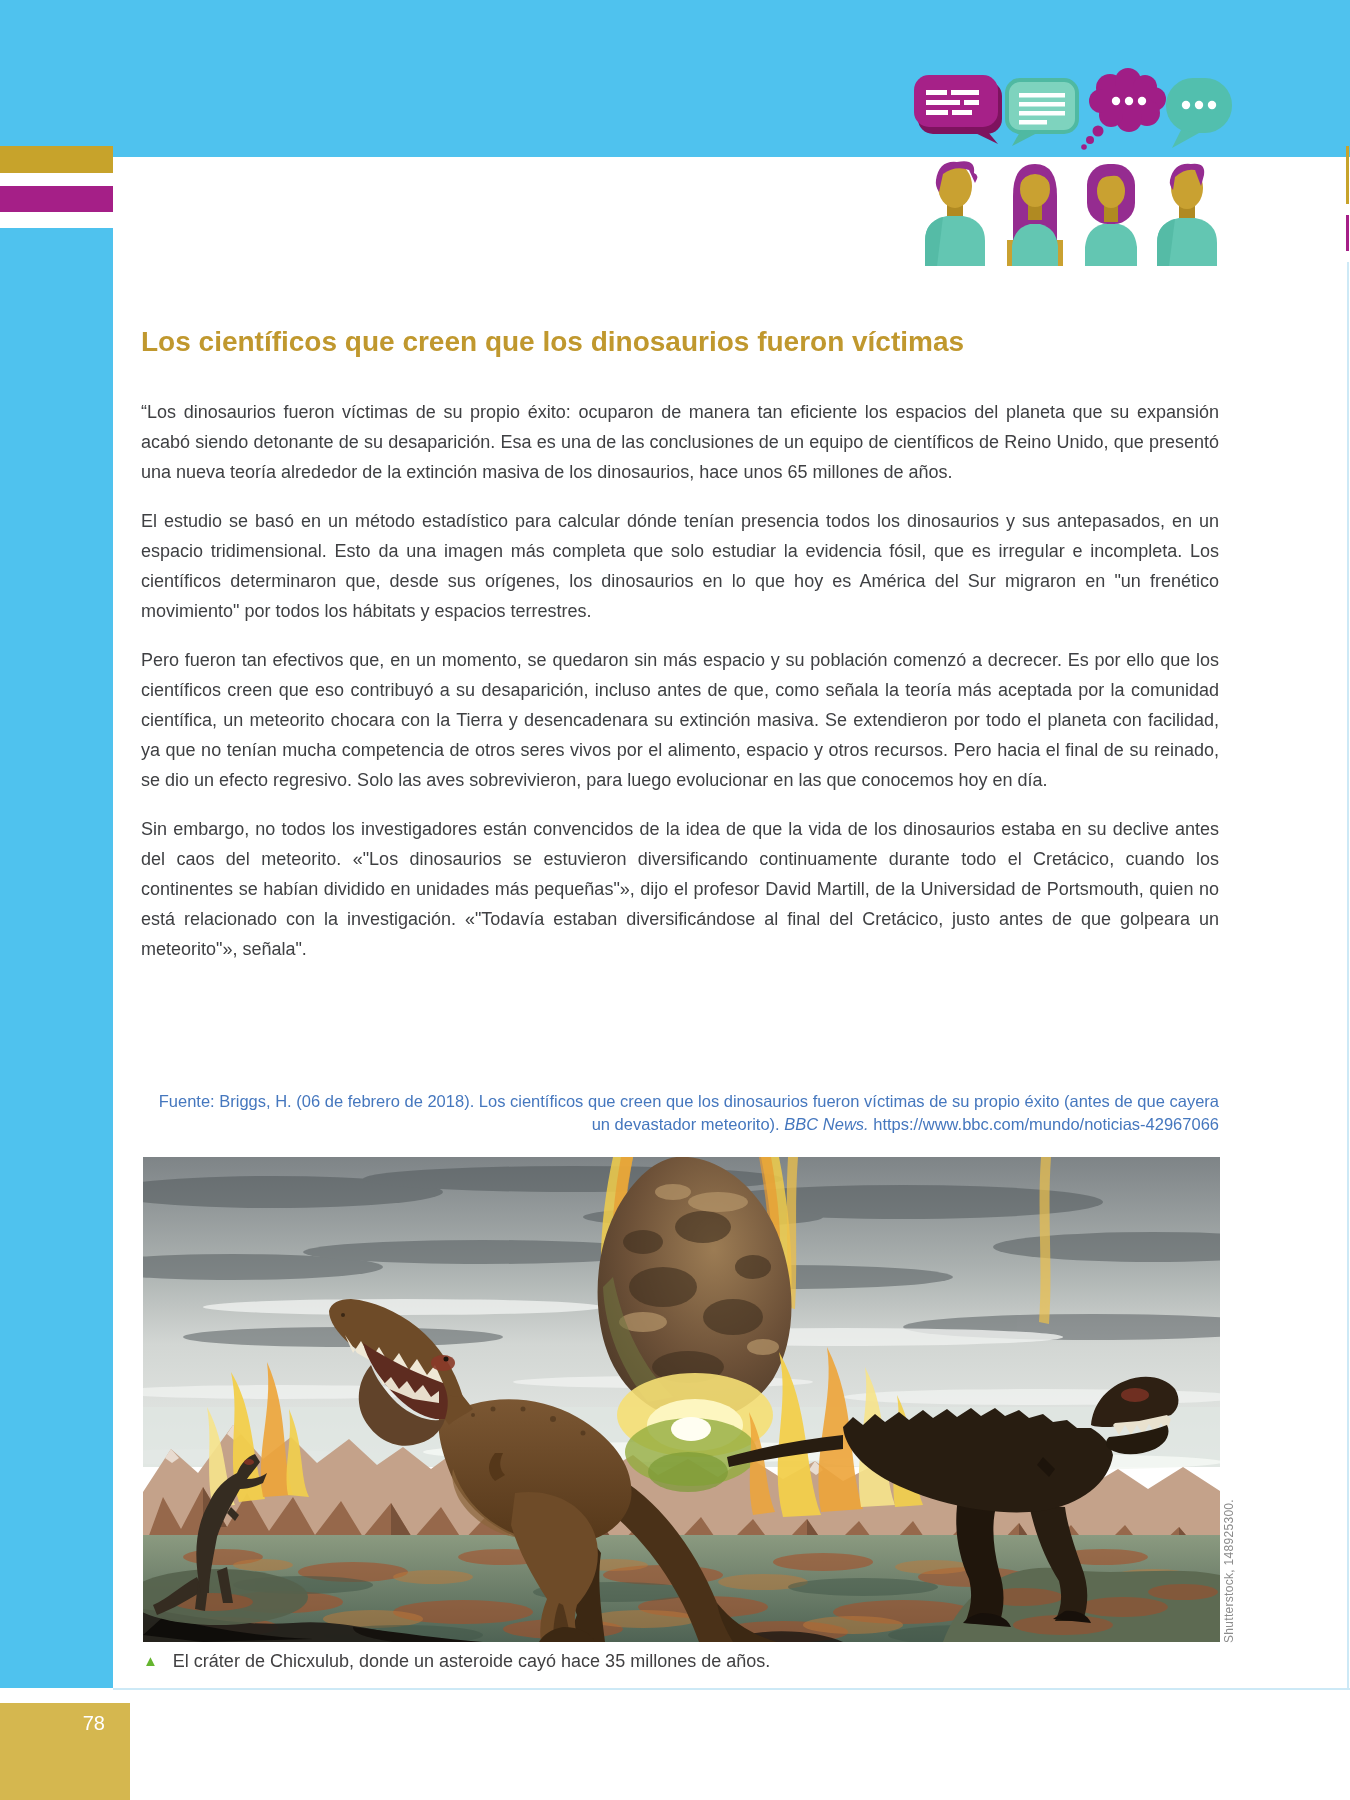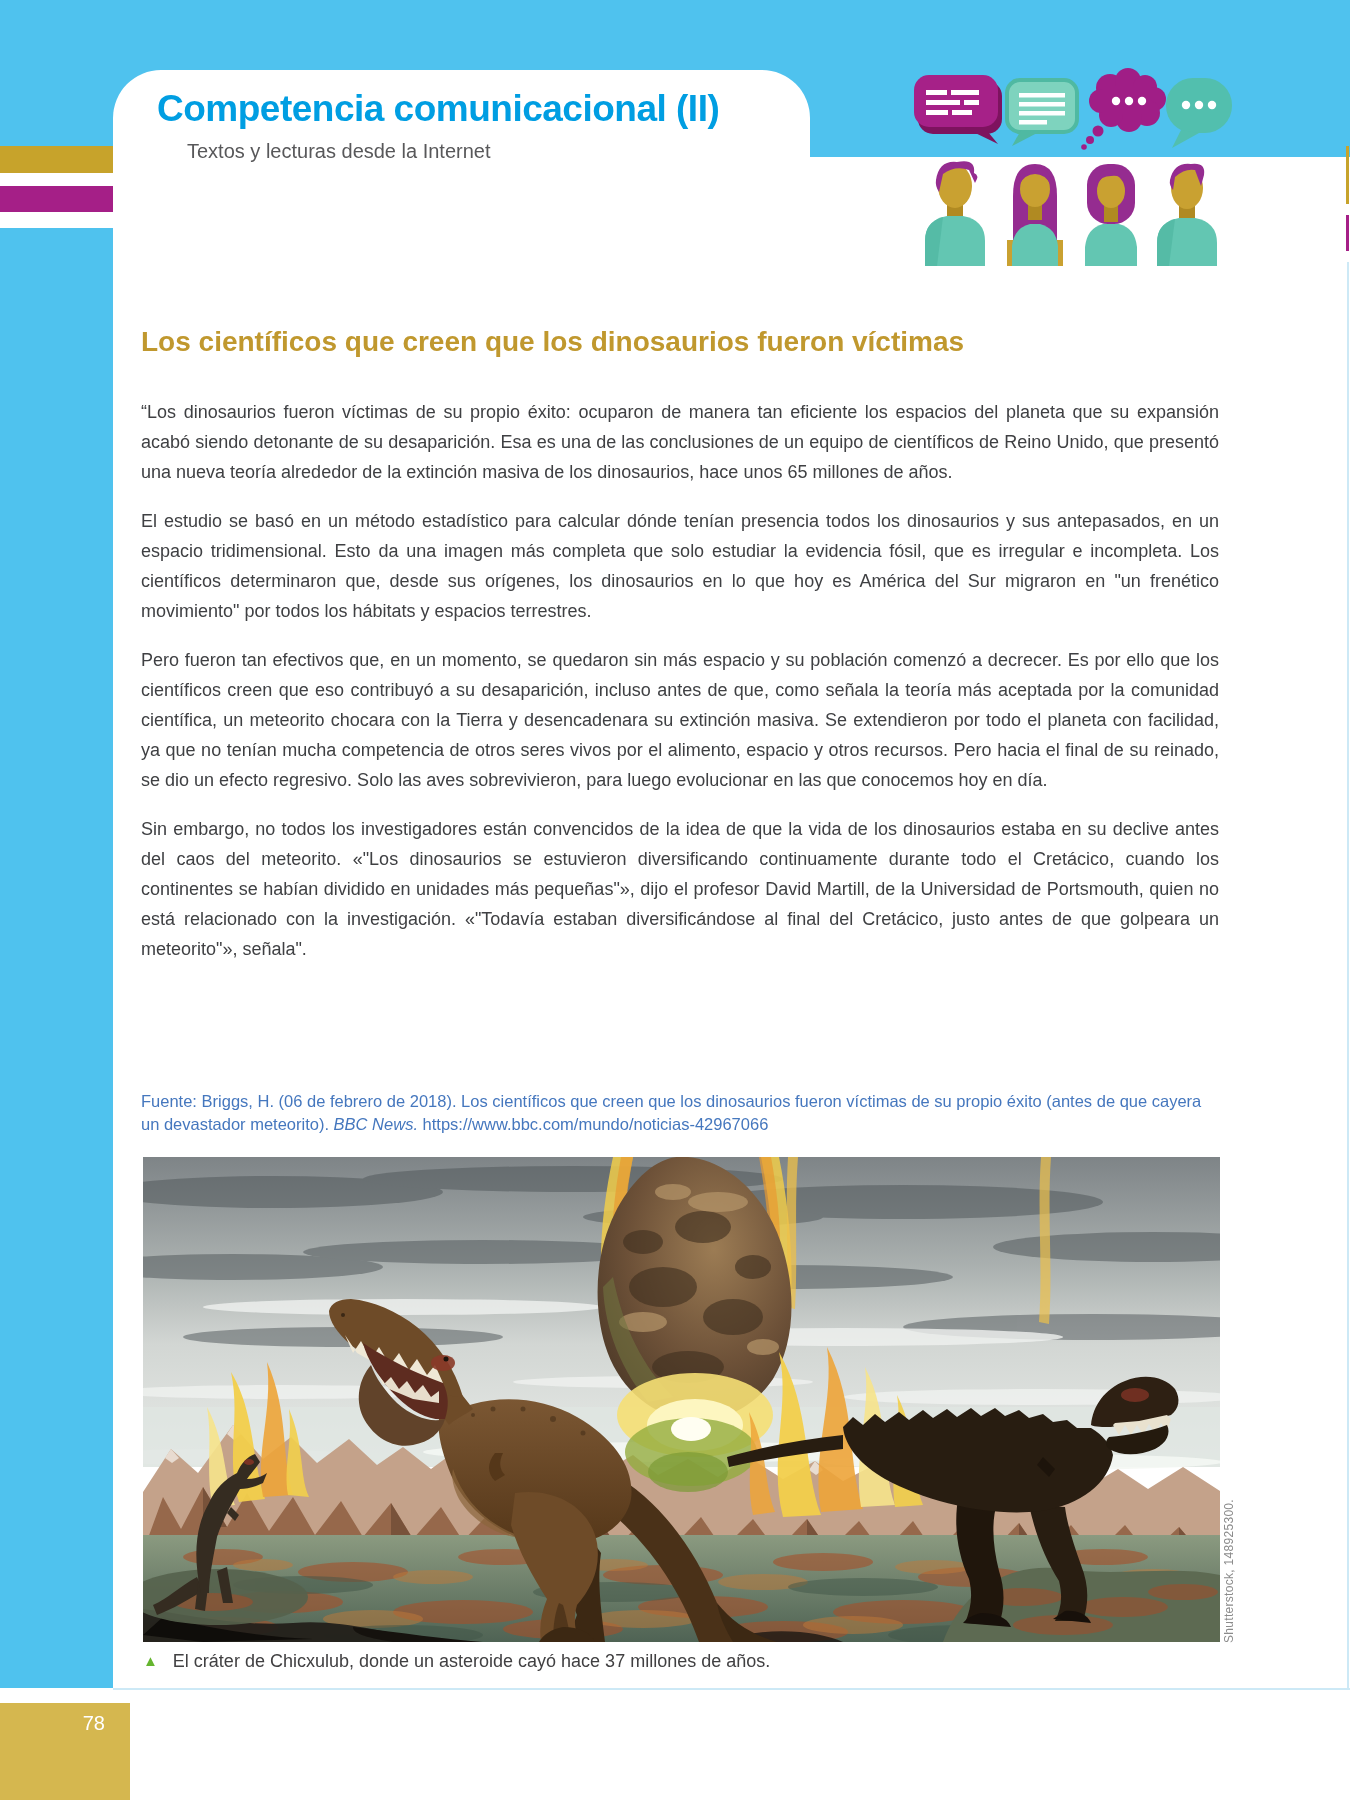--- a/index.html
+++ b/index.html
@@ -25,21 +25,21 @@
   .header-subtitle{position:absolute;left:74px;top:70px;font-size:20px;color:#58585A;white-space:nowrap;}
   .bubbles-svg{position:absolute;left:895px;top:66px;width:340px;height:88px;}
   .avatars-svg{position:absolute;left:895px;top:156px;width:340px;height:110px;}
 
   
   .article-title{position:absolute;left:141px;top:300px;width:1078px;
                  color:var(--c-goldtext,#C0982E);font-size:28px;font-weight:bold;line-height:38px;}
   .body-text{position:absolute;left:141px;top:397px;width:1078px;font-size:18px;line-height:30px;
              color:#3F4043;text-align:justify;}
   .body-text p{margin:0 0 19px 0;}
-  .source{position:absolute;left:141px;top:1090px;width:1078px;text-align:left;
+  .source{position:absolute;left:141px;top:1090px;width:1078px;text-align:right;
           font-size:16.5px;line-height:23px;color:var(--c-srcblue,#4577BE);}
   .source .jrn{font-style:italic;}
 
   
   .figure{position:absolute;left:143px;top:1157px;width:1077px;height:485px;}
   .figure svg{display:block;width:100%;height:100%;}
   .credit{position:absolute;left:1222px;top:1486px;height:157px;font-size:12px;color:#8B8B8B;
           writing-mode:vertical-rl;transform:rotate(180deg);letter-spacing:.3px;}
   .caption{position:absolute;left:143px;top:1651px;width:1040px;font-size:18px;color:#414042;}
   .caption .tri{color:var(--c-green,#65B52F);font-size:15px;margin-right:15px;position:relative;top:-1px;}
@@ -56,24 +56,20 @@
   <div class="top-band"></div>
   <div class="left-col"></div>
   <div class="left-gap"></div>
   <div class="bar-gold"></div>
   <div class="bar-magenta"></div>
   <div class="edge-gold"></div>
   <div class="edge-magenta"></div>
   <div class="edge-blue"></div>
   <div class="rule-bottom"></div>
 
-  <div class="header-panel">
-    <div class="header-title">Competencia comunicacional (II)</div>
-    <div class="header-subtitle">Textos y lecturas desde la Internet</div>
-  </div>
 
   <svg class="bubbles-svg" viewBox="0 0 340 88">
     <g>
       <rect x="23" y="15" width="84" height="53" rx="15" fill="#7E135F"></rect>
       <path d="M88,60 L103,78 L70,62 Z" fill="#7E135F"></path>
       <rect x="19" y="9" width="84" height="52" rx="15" fill="#A62188"></rect>
       <rect x="31" y="24" width="21" height="5" fill="#fff"></rect>
         <rect x="56" y="24" width="28" height="5" fill="#fff"></rect>
       <rect x="31" y="34" width="34" height="5" fill="#fff"></rect>
         <rect x="69" y="34" width="15" height="5" fill="#fff"></rect>
@@ -378,20 +374,20 @@
             <circle cx="410" cy="262" r="3"></circle>
           <circle cx="440" cy="276" r="2.5"></circle>
             <circle cx="330" cy="258" r="2"></circle>
         </g>
       </g>
     </svg>
   </div>
 
   <div class="credit">Shutterstock, 148925300.</div>
 
-  <div class="caption"><span class="tri">▲</span><span>El cráter de Chicxulub, donde un asteroide cayó hace 37 millones de años.</span>
+  <div class="caption"><span class="tri">▲</span><span>El cráter de Chicxulub, donde un asteroide cayó hace 35 millones de años.</span>
   </div>
 
   <div class="pagebox">
     <span class="pagenum">78</span>
   </div>
 
 </div>
 
 </body></html>

